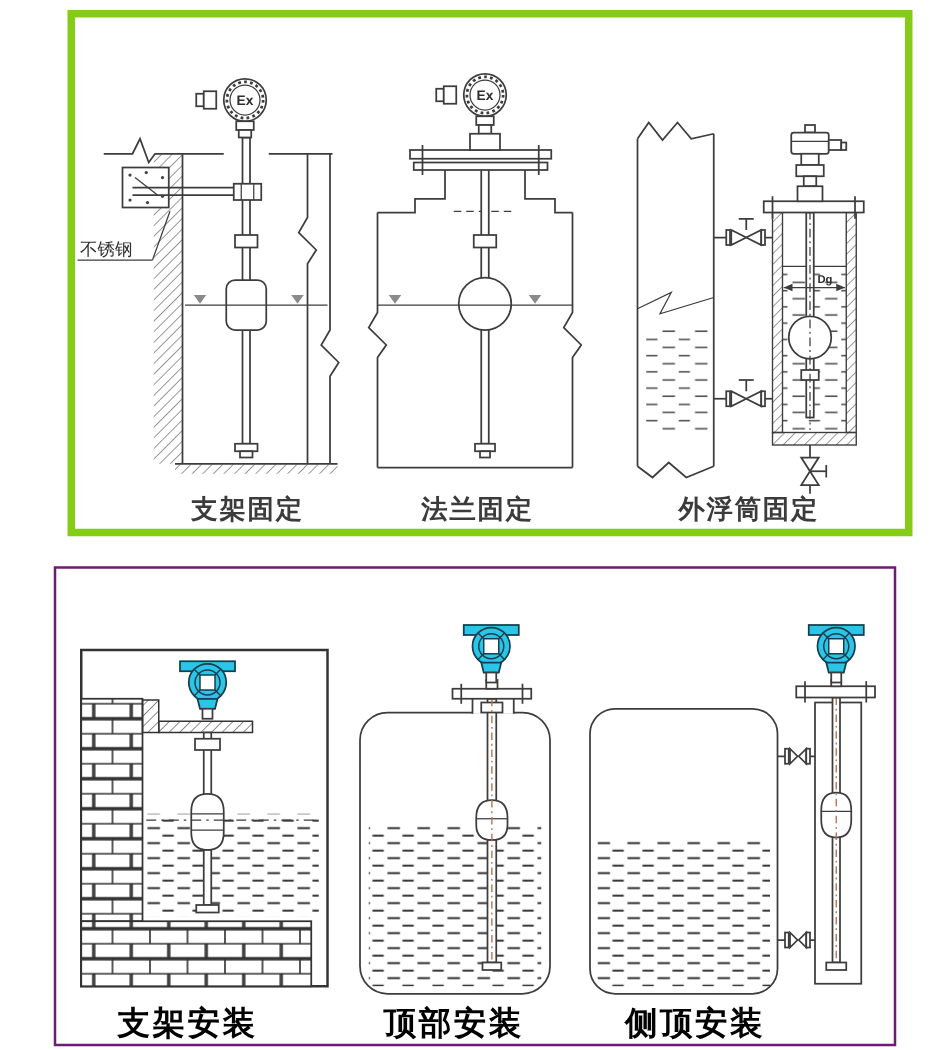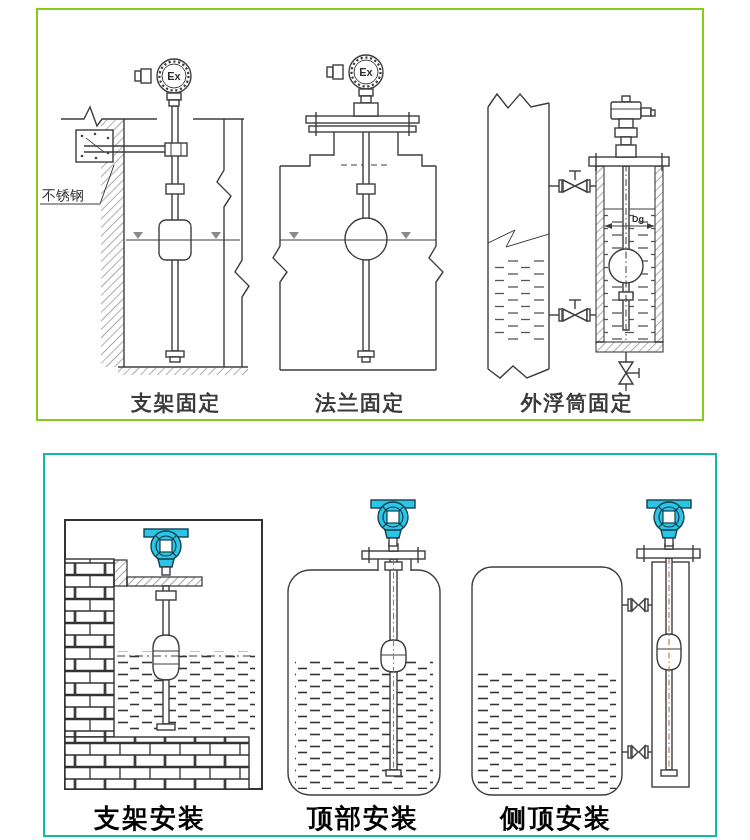--- a/index.html
+++ b/index.html
@@ -1,20 +1,20 @@
 <!DOCTYPE html>
 <html style="--line: #3d3d3d; --cyan: #2cc5e8; --cyan-dark: #12404e; --centerline: #b5724d;"><head>
 <meta charset="utf-8">
 <style>
   html,body{margin:0;padding:0;background:#fff}
   .stage{position:relative;width:750px;height:840px;background:#fff;overflow:hidden;
          font-family:"Liberation Sans",sans-serif}
   .panel{position:absolute;background:#fff}
-  .panel.top{left:36px;top:8px;width:664px;height:409px;border:2px solid #84cc16}
-  .panel.bottom{left:43px;top:453px;width:670px;height:380px;border:2px solid #14b8a6}
+  .panel.top{left:54px;top:8px;width:664px;height:409px;border:6px solid #84cc16}
+  .panel.bottom{left:43px;top:453px;width:670px;height:380px;border:2px solid #701a75}
   .panel svg{display:block;width:100%;height:100%}
 
   .ln{fill:none;stroke:var(--line,#3d3d3d);stroke-width:1.4}
   .lnt{fill:none;stroke:var(--line,#3d3d3d);stroke-width:1}
   .wf{fill:#fff;stroke:var(--line,#3d3d3d);stroke-width:1.4}
   .frame{fill:none;stroke:#333;stroke-width:2}
   .cyn{fill:var(--cyan,#2cc5e8);stroke:var(--cyan-dark,#12404e);stroke-width:1.4}
   .wsq{fill:#fff;stroke:var(--cyan-dark,#12404e);stroke-width:1.2}
   .dko{fill:none;stroke:var(--cyan-dark,#12404e);stroke-width:1.2}
   .dkl{stroke:var(--cyan-dark,#12404e);stroke-width:1.2}

